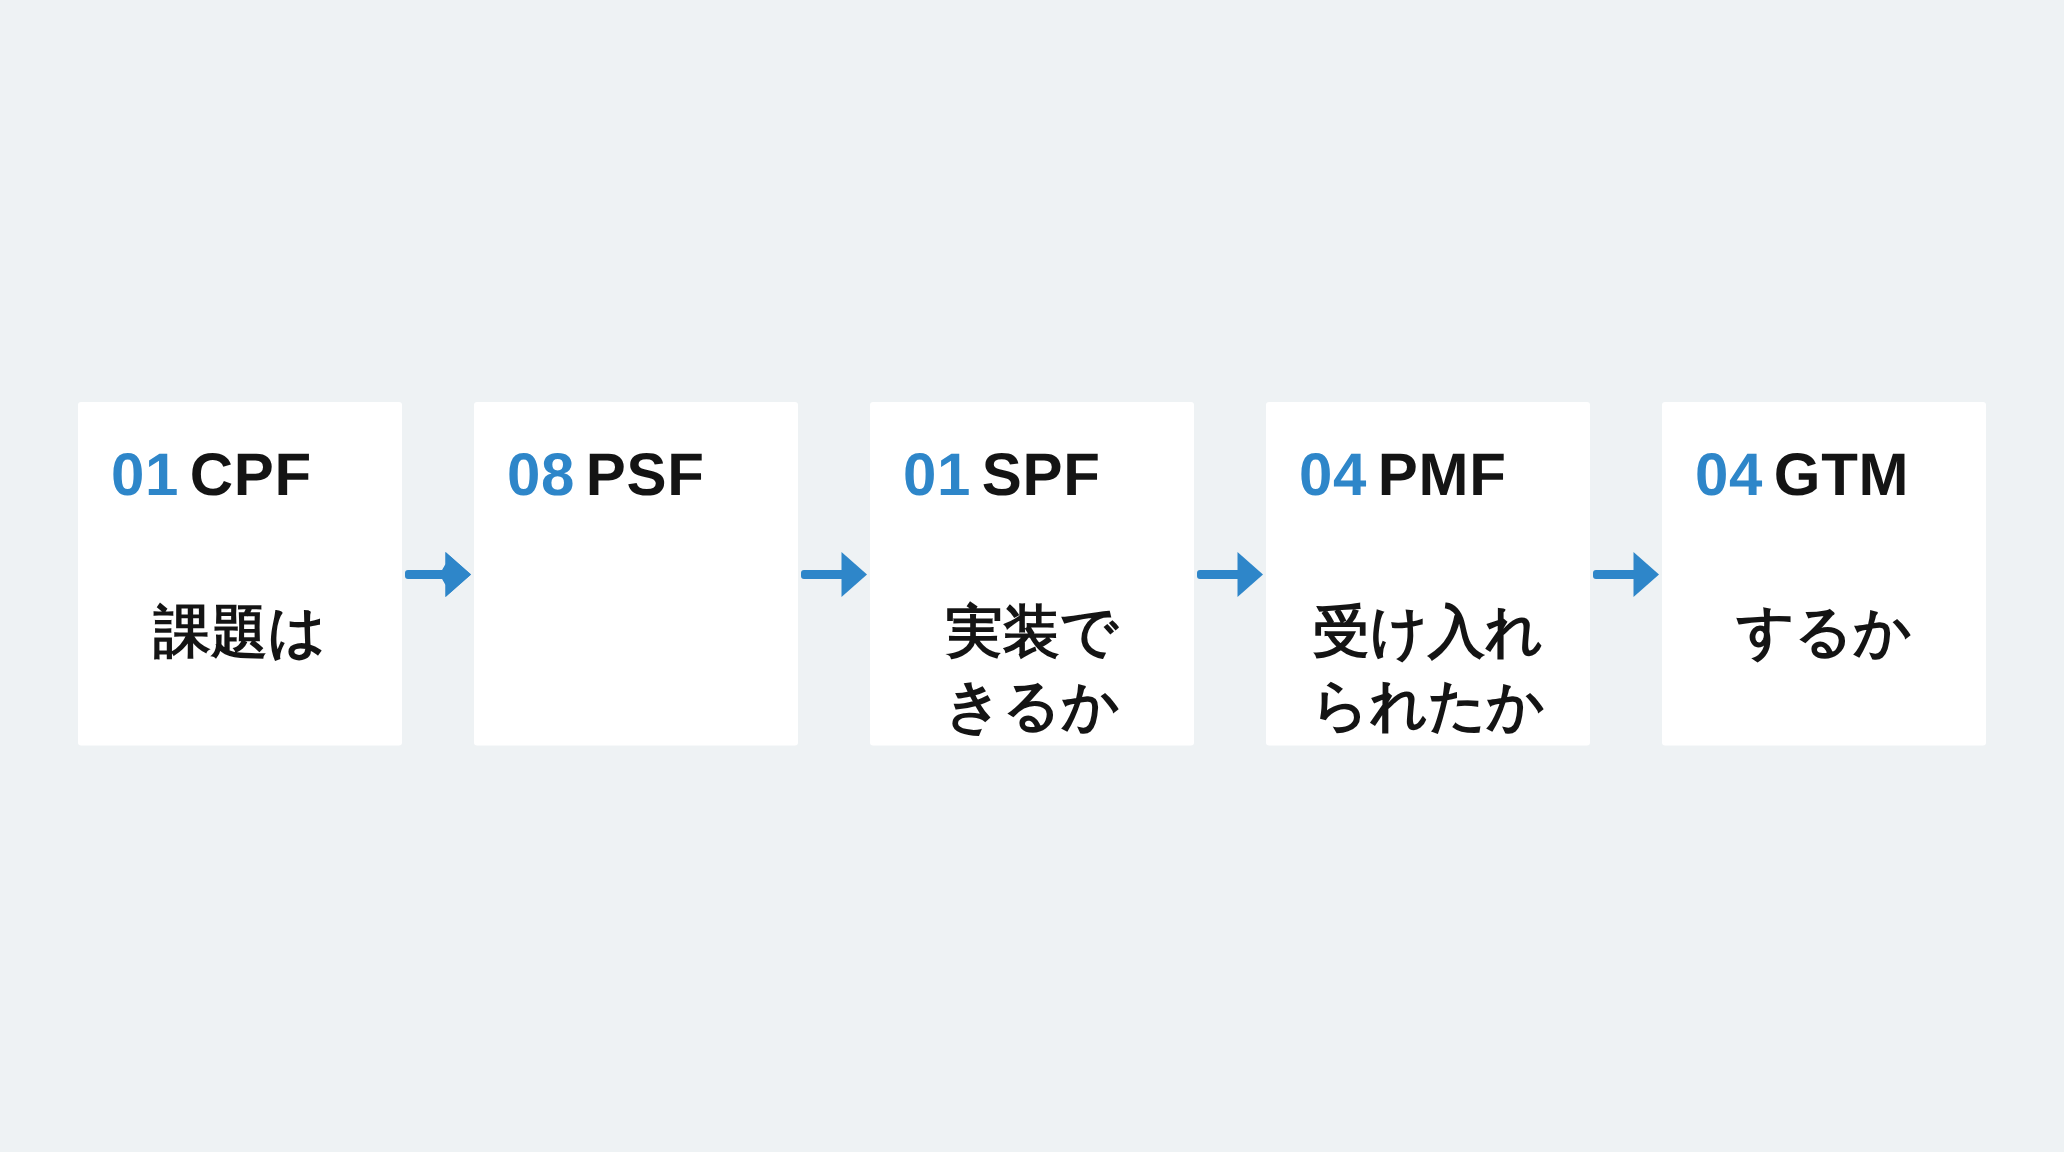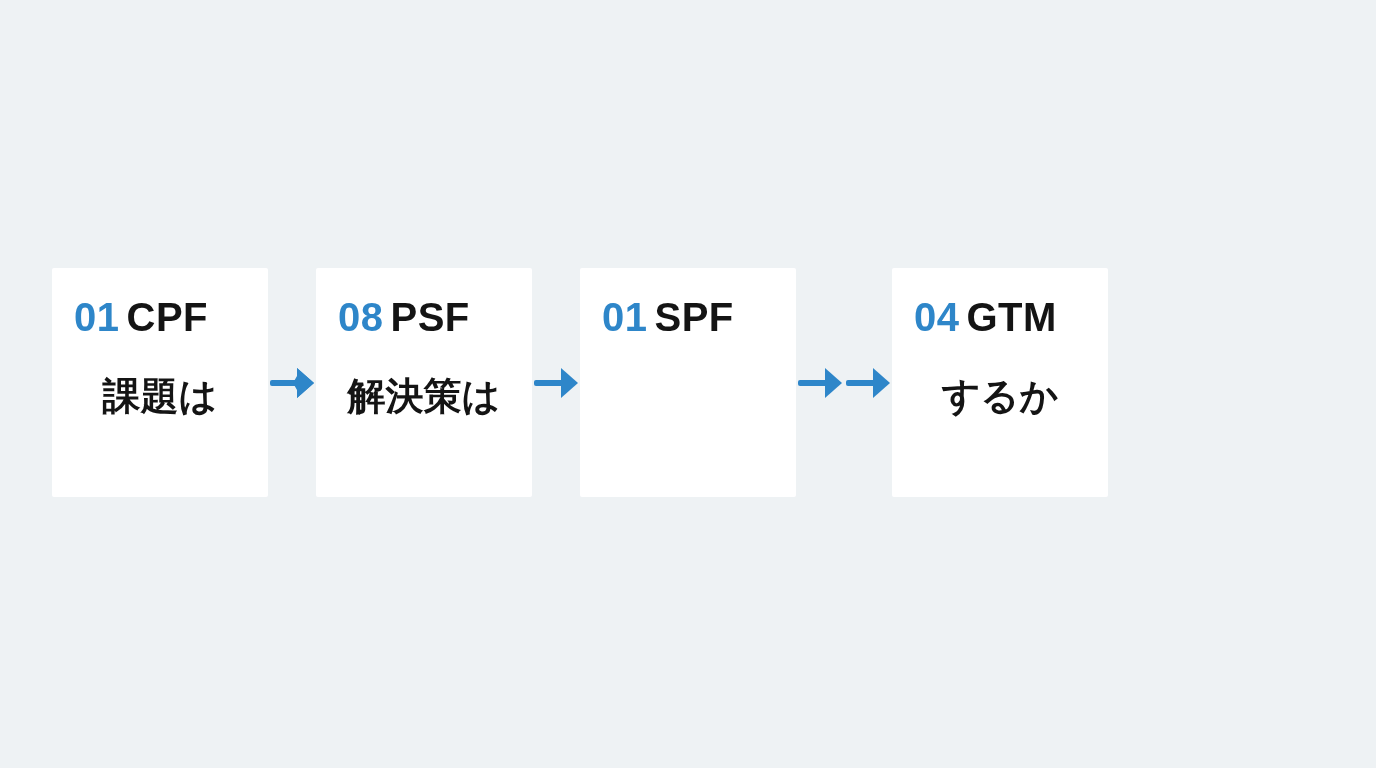--- a/index.html
+++ b/index.html
@@ -38,21 +38,21 @@
     letter-spacing: 0.5px;
   }
   .step-number {
     color: #2e86c9;
   }
   .step-acronym {
     color: #141414;
     margin-left: 7px;
   }
   .card-body {
-    margin-top: 32px;
+    margin-top: 58px;
     text-align: center;
     font-size: 38px;
     line-height: 49px;
     font-weight: bold;
     color: #141414;
   }
   .arrow-cell {
     width: 48px;
     height: 229px;
     display: flex;
@@ -84,44 +84,56 @@
       <polygon points="28,2 45,17 28,32 28,24 24,17 28,10" fill="#2e86c9"></polygon>
       <polygon points="28,2 45,17 28,32" fill="#2e86c9"></polygon>
     </svg>
   </div>
 
   <div class="step-card">
     <div class="card-heading">
       <span class="step-number">08</span><span class="step-acronym">PSF</span>
     </div>
     <div class="card-body">
-      <div>解決策は</div>
     </div>
   </div>
 
   <div class="arrow-cell">
     <svg width="46" height="34" viewBox="0 0 46 34">
       <rect x="1" y="14" width="33" height="6" rx="2" fill="#2e86c9"></rect>
       <polygon points="28,2 45,17 28,32" fill="#2e86c9"></polygon>
     </svg>
   </div>
 
   <div class="step-card">
     <div class="card-heading">
       <span class="step-number">01</span><span class="step-acronym">SPF</span>
     </div>
+    <div class="card-body">
+      <div>実装で</div>
+      <div>きるか</div>
+    </div>
   </div>
 
   <div class="arrow-cell">
     <svg width="46" height="34" viewBox="0 0 46 34">
       <rect x="1" y="14" width="33" height="6" rx="2" fill="#2e86c9"></rect>
       <polygon points="28,2 45,17 28,32" fill="#2e86c9"></polygon>
     </svg>
   </div>
 
+  <div class="step-card">
+    <div class="card-heading">
+      <span class="step-number">04</span><span class="step-acronym">PMF</span>
+    </div>
+    <div class="card-body">
+      <div>受け入れ</div>
+      <div>られたか</div>
+    </div>
+  </div>
 
   <div class="arrow-cell">
     <svg width="46" height="34" viewBox="0 0 46 34">
       <rect x="1" y="14" width="33" height="6" rx="2" fill="#2e86c9"></rect>
       <polygon points="28,2 45,17 28,32" fill="#2e86c9"></polygon>
     </svg>
   </div>
 
   <div class="step-card">
     <div class="card-heading">

